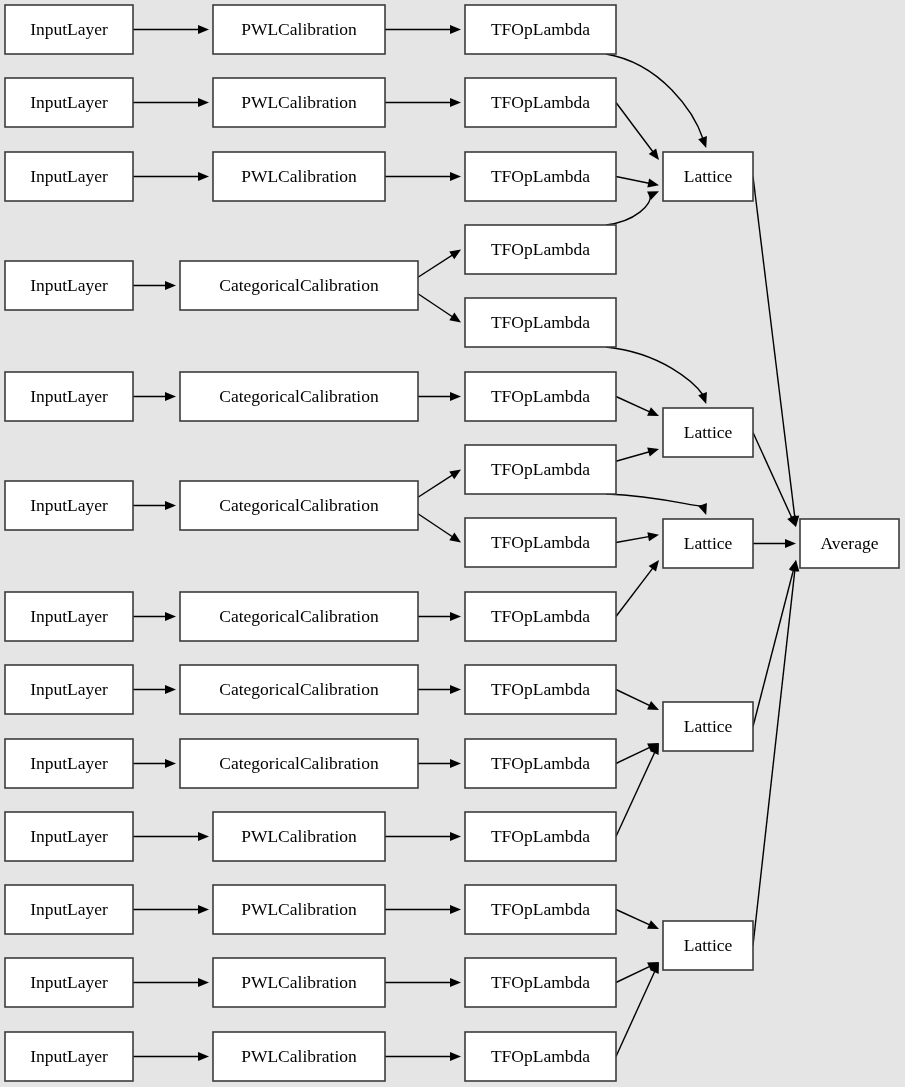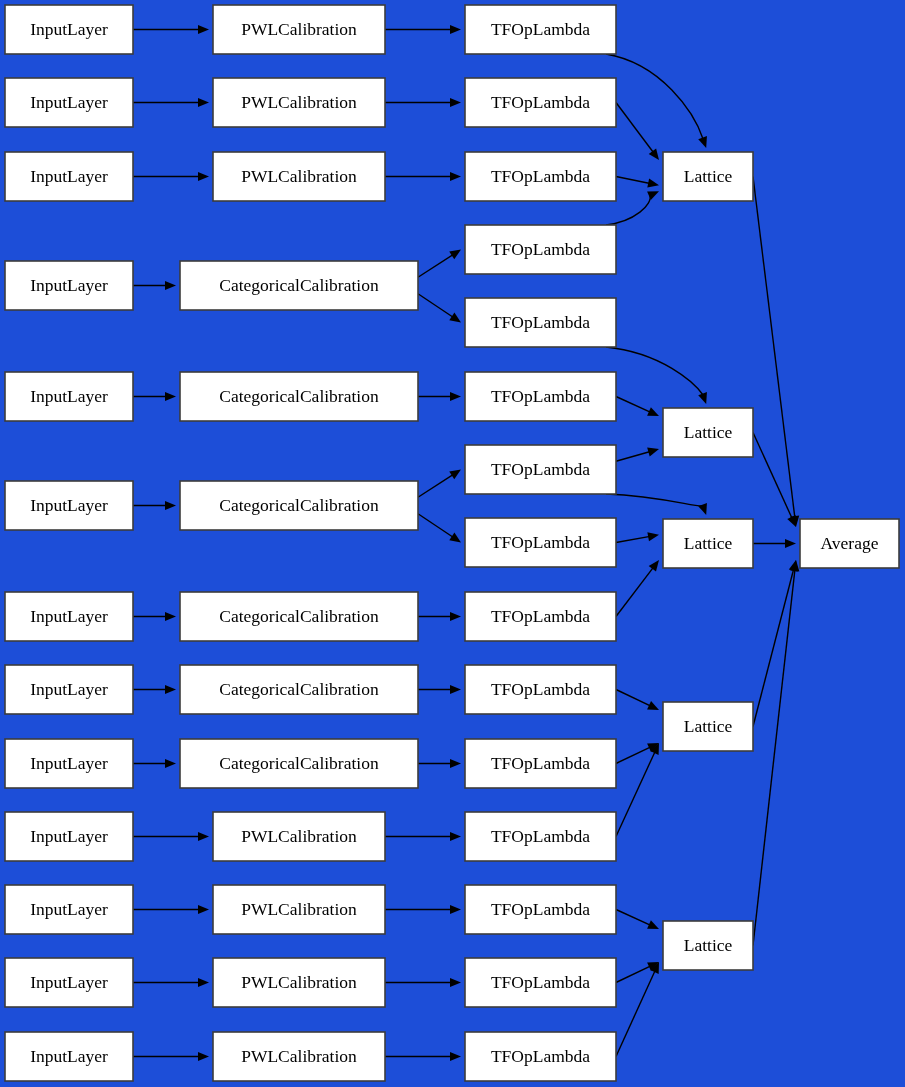--- a/index.html
+++ b/index.html
@@ -4,21 +4,21 @@
 <style>
   html, body {
     margin: 0;
     padding: 0;
     background: #ffffff;
   }
   #graph-root {
     position: relative;
     width: 905px;
     height: 1087px;
-    background: #1d4ed8;
+    background: #e5e5e5;
     font-family: "Liberation Serif", "DejaVu Serif", serif;
     overflow: hidden;
   }
   svg#graph-svg {
     position: absolute;
     top: 0;
     left: 0;
     width: 905px;
     height: 1087px;
   }

